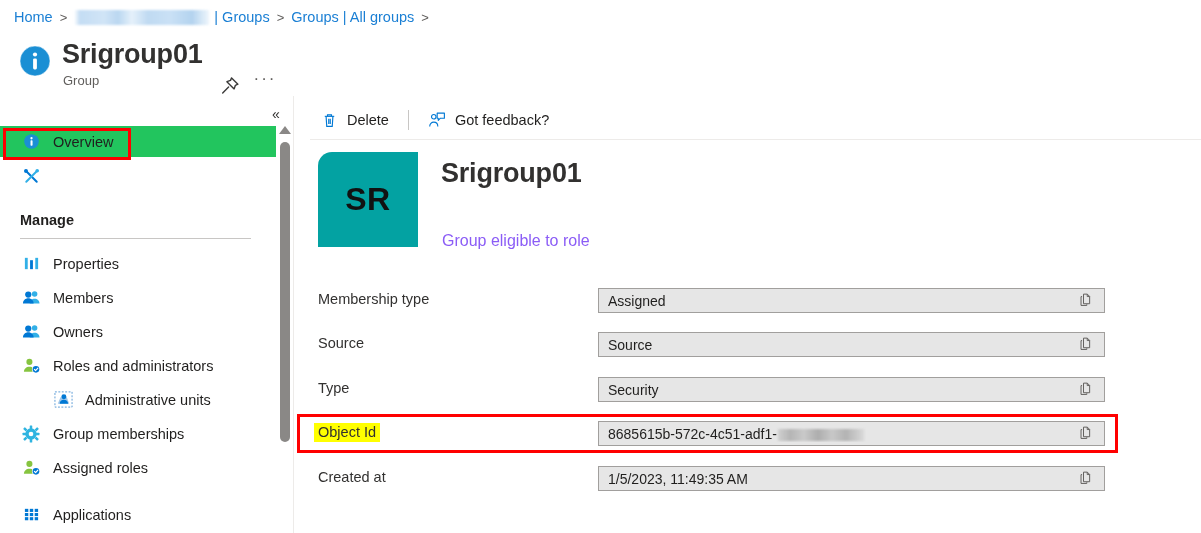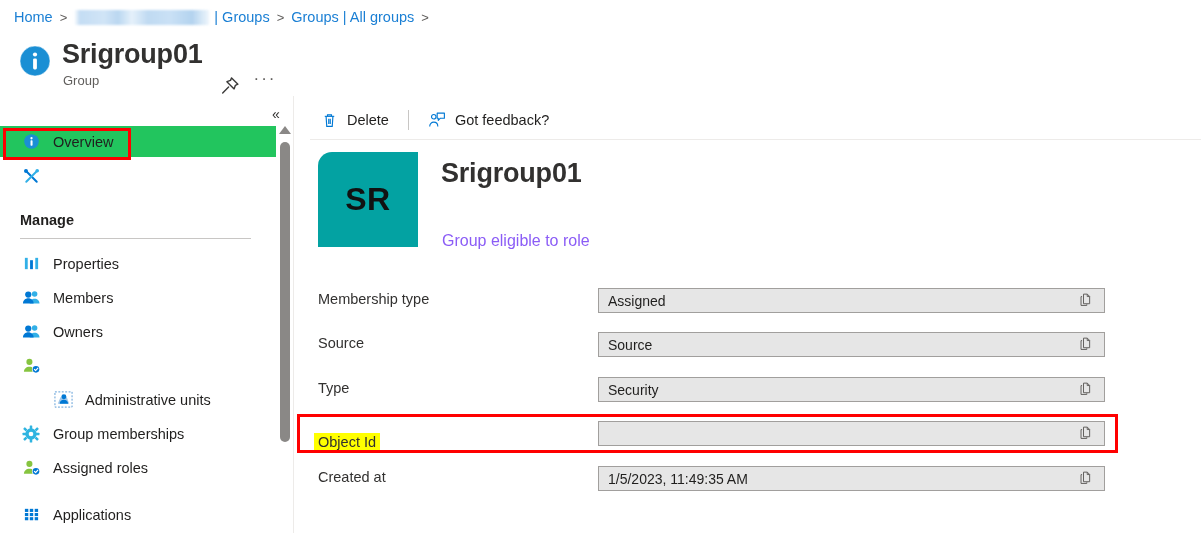--- a/index.html
+++ b/index.html
@@ -312,21 +312,21 @@
     left: 0;
     top: 3px;
     font-size: 14.5px;
     color: #323130;
     white-space: nowrap;
   }
   .prop-label.highlighted {
     background: #ffff00;
     padding: 1px 4px 2px 4px;
     left: -4px;
-    top: 12px;
+    top: 2px;
   }
   .prop-field {
     position: absolute;
     left: 280px;
     top: 0;
     width: 507px;
     height: 25px;
     background: #e6e6e6;
     border: 1px solid #a19f9d;
     box-sizing: border-box;
@@ -486,20 +486,21 @@
   <div class="nav-item" style="top:254px;">
     <span class="nav-icon">
       <svg width="19" height="19" viewBox="0 0 20 20">
         <circle cx="7.8" cy="6.2" r="3.2" fill="#86c440"></circle>
         <path d="M2 16.6c0-3.2 2.6-5.4 5.8-5.4s5.8 2.2 5.8 5.4z" fill="#86c440"></path>
         <circle cx="14.7" cy="14" r="4.2" fill="#ffffff"></circle>
         <circle cx="14.7" cy="14" r="3.5" fill="#0078d4"></circle>
         <path d="M13.1 14.1l1.2 1.3 2.4-2.6" fill="none" stroke="#ffffff" stroke-width="1.2" stroke-linecap="round" stroke-linejoin="round"></path>
       </svg>
     </span>
+    <span class="nav-label">Roles and administrators</span>
   </div>
 
   <div class="nav-item" style="top:288px;margin-left:32px;">
     <span class="nav-icon">
       <svg width="19" height="19" viewBox="0 0 20 20">
         <rect x="1" y="2" width="18" height="16" fill="none" stroke="#5b9bd5" stroke-width="1" stroke-dasharray="2 1.6"></rect>
         <path d="M4 14.5 L6.8 7.5 L13.5 7.5 L16 14.5 Z" fill="#9fc7ea"></path>
         <circle cx="10.4" cy="7.2" r="2.6" fill="#0078d4"></circle>
         <path d="M6 14.5c0-2.6 2-4.2 4.4-4.2s4.4 1.6 4.4 4.2z" fill="#0078d4"></path>
       </svg>
@@ -649,20 +650,21 @@
           <path d="M4.6 5.2 h-1.2 v9.9 h6.5 v-1.3"></path>
         </g>
       </svg>
     </span>
   </div>
 </div>
 
 <div class="prop-row" style="top:421px;">
   <div class="prop-label highlighted">Object Id</div>
   <div class="prop-field">
+    <span class="prop-value"><span>8685615b-572c-4c51-adf1-</span><span class="value-redacted"></span></span>
     <span class="prop-copy">
       <svg width="16" height="16" viewBox="0 0 18 18">
         <g fill="none" stroke="#605e5c" stroke-width="1.1">
           <path d="M6.2 2.4 h4.3 l2.6 2.6 v8.2 h-6.9 z"></path>
           <path d="M10.4 2.5 v2.6 h2.6"></path>
           <path d="M4.6 5.2 h-1.2 v9.9 h6.5 v-1.3"></path>
         </g>
       </svg>
     </span>
   </div>

